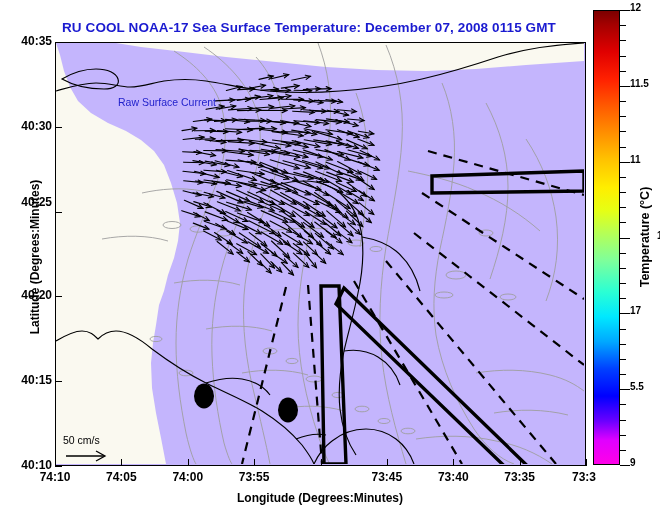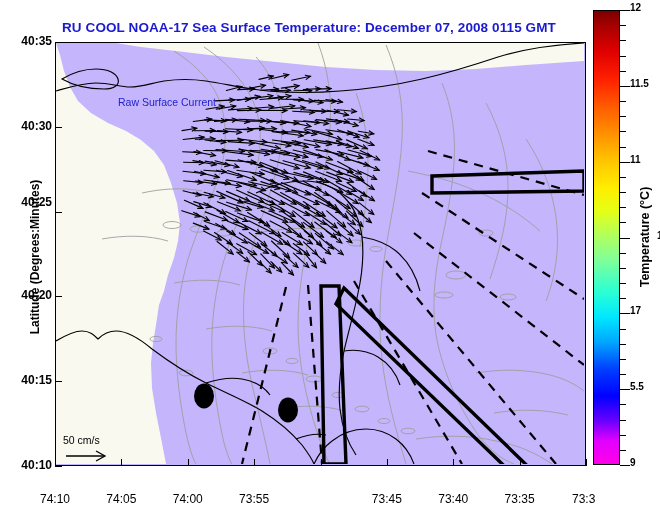--- a/index.html
+++ b/index.html
@@ -22,21 +22,21 @@
   .anno.l1{left:62px;top:53px;}
   .anno.l2{left:62px;top:69px;}
 
   .scaletxt{position:absolute;left:63px;top:434px;color:#000;font-size:10.5px;
             white-space:nowrap;font-weight:normal;}
 
   
   .ytick{position:absolute;right:0;width:46px;text-align:right;
          font-size:12px;font-weight:bold;color:#000;}
   #ylabels{position:absolute;left:0px;top:0;width:52px;height:366px;}
-  .xtick{position:absolute;top:492px;font-size:12px;font-weight:normal;color:#000;
+  .xtick{position:absolute;top:470px;font-size:12px;font-weight:bold;color:#000;
          text-align:center;width:54px;}
 
   .axlab{position:absolute;font-size:12px;font-weight:bold;color:#000;
          text-align:center;}
   #xaxlab{left:170px;top:491px;width:300px;}
   #yaxlab{left:-95px;top:250px;width:260px;transform:rotate(-90deg);
           transform-origin:center center;}
 
   
   #cbar{position:absolute;left:593px;top:10px;width:27px;height:455px;
@@ -746,20 +746,21 @@
       <div style="position: absolute; left: 121.375px; top: 459px; height: 7px; border-left: 1.4px solid rgb(0, 0, 0);"></div>
       <div style="position: absolute; left: 187.75px; top: 459px; height: 7px; border-left: 1.4px solid rgb(0, 0, 0);"></div>
       <div style="position: absolute; left: 254.125px; top: 459px; height: 7px; border-left: 1.4px solid rgb(0, 0, 0);"></div>
       <div style="position: absolute; left: 320.5px; top: 459px; height: 7px; border-left: 1.4px solid rgb(0, 0, 0);"></div>
       <div style="position: absolute; left: 386.875px; top: 459px; height: 7px; border-left: 1.4px solid rgb(0, 0, 0);"></div>
       <div style="position: absolute; left: 453.25px; top: 459px; height: 7px; border-left: 1.4px solid rgb(0, 0, 0);"></div>
       <div style="position: absolute; left: 519.625px; top: 459px; height: 7px; border-left: 1.4px solid rgb(0, 0, 0);"></div>
       <div style="position: absolute; left: 586px; top: 459px; height: 7px; border-left: 1.4px solid rgb(0, 0, 0);"></div>
     </div>
 
+  <div class="axlab" id="xaxlab">Longitude (Degrees:Minutes)</div>
   <div class="axlab" id="yaxlab">Latitude (Degrees:Minutes)</div>
 
   <div id="cbar"></div>
   <div id="cbticks">
       <div class="cbtick" style="top: 10px;"></div>
       <div class="cbtxt" style="top: 2px;">12</div>
       <div class="cbtick" style="top: 85.8333px;"></div>
       <div class="cbtxt" style="top: 77.8333px; text-align: right;">11.5</div>
       <div class="cbtick" style="top: 161.667px;"></div>
       <div class="cbtxt" style="top: 153.667px;">11</div>

